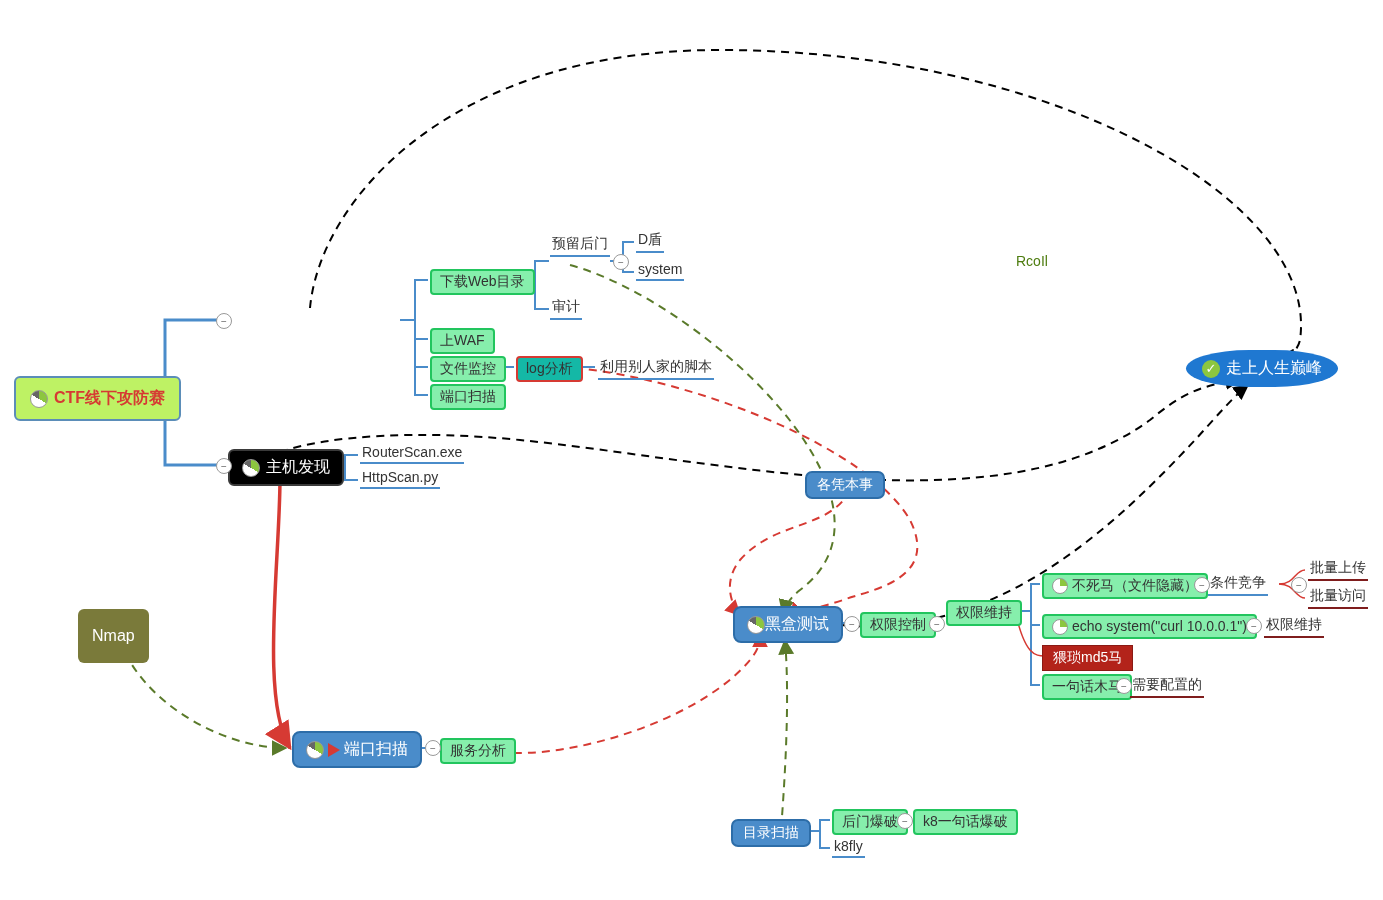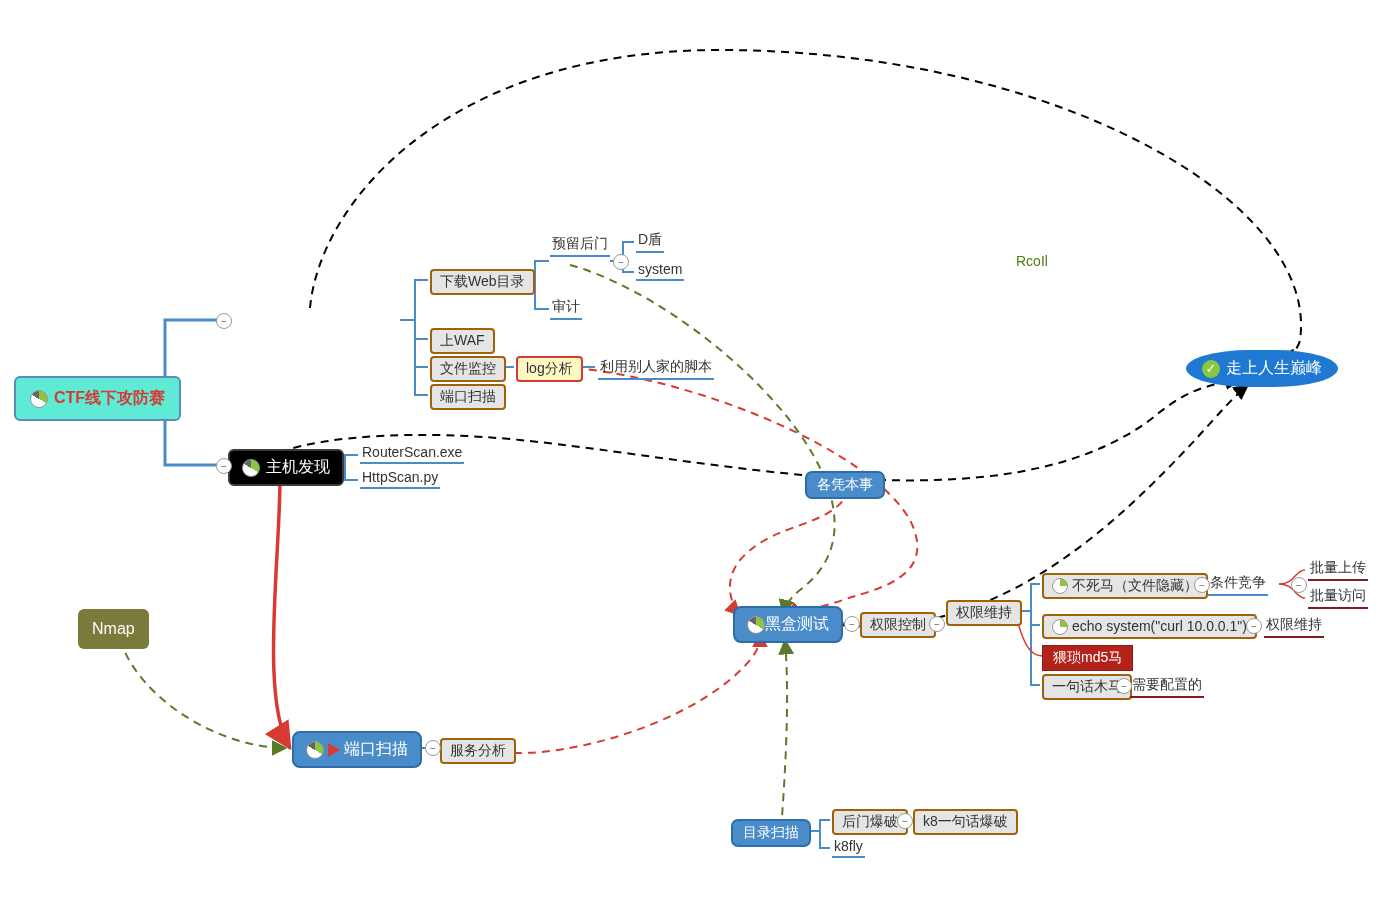--- a/index.html
+++ b/index.html
@@ -1,29 +1,29 @@
 <!DOCTYPE html>
 <html><head>
 <meta charset="utf-8">
 <style>
 html,body{margin:0;padding:0;width:1383px;height:900px;background:#fff;font-family:"Microsoft YaHei",Arial,sans-serif;overflow:hidden}
 .canvas{position:relative;width:1383px;height:900px}
 svg.edges{position:absolute;top:0;left:0;width:1383px;height:900px;pointer-events:none}
 .node{position:absolute;box-sizing:border-box;white-space:nowrap}
-.n-root{background:#5eead4;color:#d63a33;font-weight:bold;font-size:16px;padding:10px 14px;border-radius:6px;border:2px solid #5b8db8}
+.n-root{background:#bef264;color:#d63a33;font-weight:bold;font-size:16px;padding:10px 14px;border-radius:6px;border:2px solid #5b8db8}
 .n-root .picon{margin-right:6px}
 .n-black{background:#000;color:#fff;font-size:16px;padding:6px 12px;border-radius:6px;border:2px solid #3a3a3a}
 .n-black .picon{margin-right:6px}
 .n-blue{background:#4a8cca;color:#fff;font-size:16px;padding:6px 12px;border-radius:8px;border:2px solid #2d6da8}
 .n-bluesm{background:#4a8cca;color:#fff;font-size:14px;padding:3px 10px;border-radius:7px;border:2px solid #2d6da8}
-.n-light{background:#e5e5e5;color:#333;font-size:14px;padding:2px 8px;border-radius:4px;border:2px solid #a16207}
-.n-lightred{background:#fef9c3;color:#333;font-size:14px;padding:2px 8px;border-radius:4px;border:2px solid #d63a33}
+.n-light{background:#86efac;color:#333;font-size:14px;padding:2px 8px;border-radius:4px;border:2px solid #22c55e}
+.n-lightred{background:#14b8a6;color:#333;font-size:14px;padding:2px 8px;border-radius:4px;border:2px solid #d63a33}
 .n-under{color:#333;font-size:14px;border-bottom:2px solid #4a8cca;padding:0 2px 2px}
 .n-under-red{color:#333;font-size:14px;border-bottom:2px solid #7f1d1d;padding:0 2px 2px}
-.n-tag{background:#7a7a3a;color:#fff;font-size:16px;padding:11px 14px;border-radius:6px}
+.n-tag{background:#7a7a3a;color:#fff;font-size:16px;padding:18px 14px;border-radius:6px}
 .n-ell{background:#1f78d1;color:#fff;font-size:16px;padding:8px 16px;border-radius:50%/60%;display:flex;align-items:center;gap:6px}
 .n-red{background:#b3231a;color:#fff;font-size:14px;padding:3px 10px;border-radius:0;border:1px solid #8a1a14}
 .n-label{color:#4d7c0f;font-size:14px;font-weight:normal}
 .picon{display:inline-block;width:16px;height:16px;vertical-align:middle;border-radius:50%;background:conic-gradient(#8cc63f 0 120deg,#fff 120deg 300deg,#666 300deg 360deg);border:1px solid #999}
 .picon2{display:inline-block;width:14px;height:14px;vertical-align:middle;border-radius:50%;background:conic-gradient(#8cc63f 0 90deg,#fff 90deg 360deg);border:1px solid #999;margin-right:4px}
 .check{display:inline-flex;width:18px;height:18px;background:#8cc63f;border-radius:50%;color:#fff;align-items:center;justify-content:center;font-size:13px}
 .flag{display:inline-block;width:0;height:0;border-top:7px solid transparent;border-bottom:7px solid transparent;border-left:12px solid #d63a33;vertical-align:middle;margin:0 4px}
 .tog{display:inline-flex;width:14px;height:14px;border:1px solid #999;border-radius:50%;background:#fff;align-items:center;justify-content:center;font-size:10px;color:#666;position:absolute}
 </style>
 </head>

